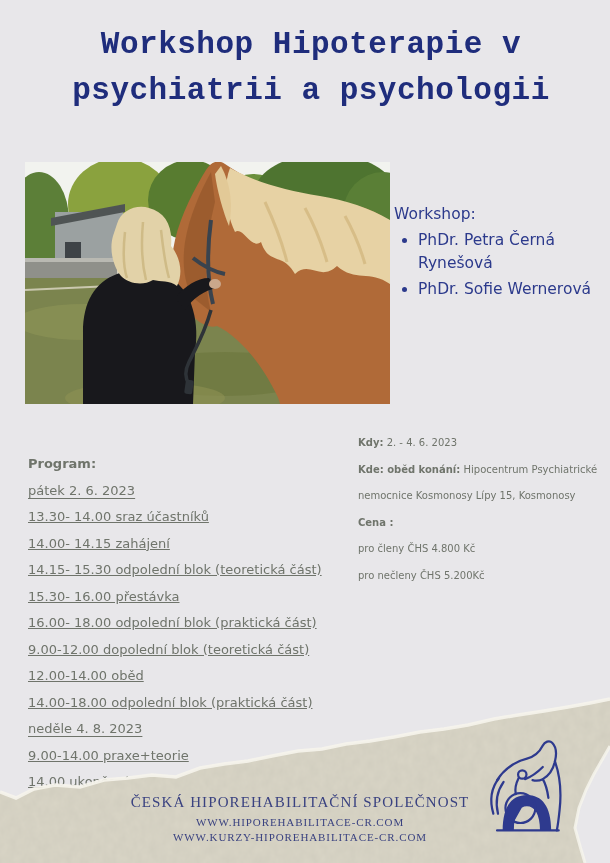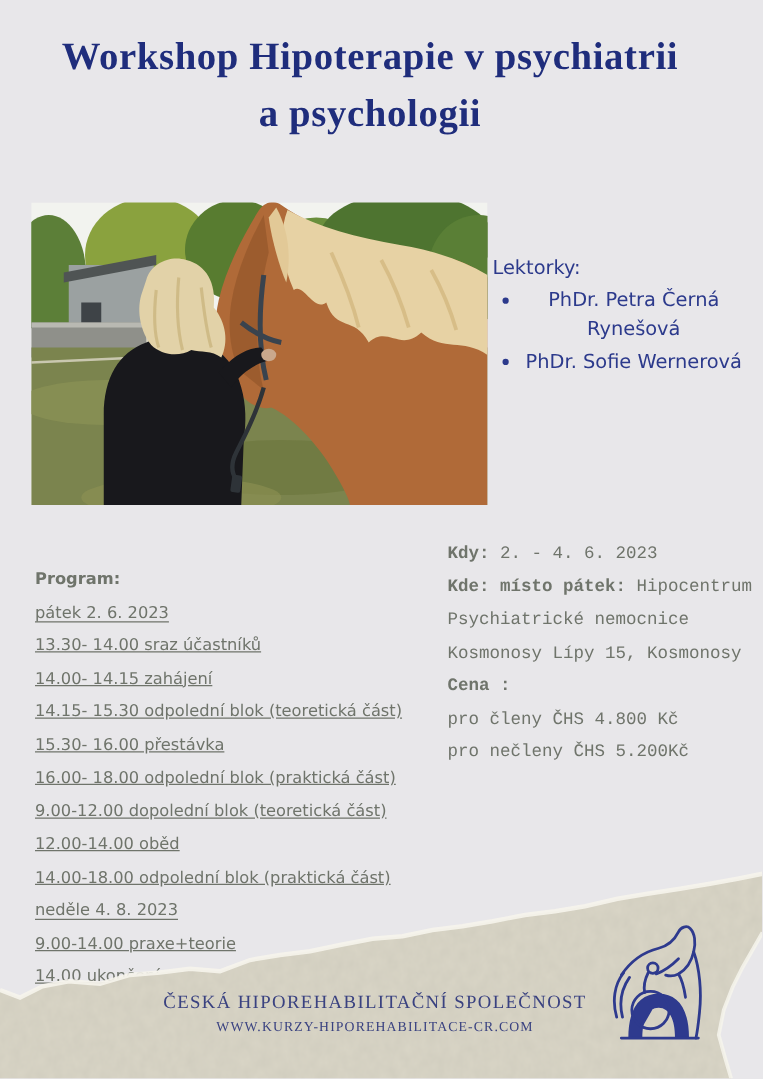--- a/index.html
+++ b/index.html
@@ -3,36 +3,36 @@
 <meta charset="utf-8">
 <style>
   :root{
     --bg:#e8e7ea; --title_navy:#1f2d7c; --lecturer_navy:#2c3a8c;
     --body_gray:#6f746b; --footer_navy:#3a4280; --paper_beige:#d9d5c6; --logo_navy:#2e3a8e;
   }
   *{box-sizing:border-box;}
   body{margin:0;background:var(--bg);}
   .poster{position:relative;width:610px;height:863px;background:var(--bg);overflow:hidden;
           font-family:"DejaVu Sans",sans-serif;}
-  .title{position:absolute;top:22px;left:46px;width:500px;margin:0;text-align:center;
-         font-family:Liberation Serif, serif;font-weight:bold;font-size:31px;line-height:46px;
+  .title{position:absolute;top:22px;left:61px;width:500px;margin:0;text-align:center;
+         font-family:Liberation Mono, monospace;font-weight:bold;font-size:31px;line-height:46px;
          color:var(--title_navy);letter-spacing:.5px;}
   .photo{position:absolute;left:25px;top:162px;width:365px;height:242px;}
   .photo svg{display:block;width:100%;height:100%;}
   .lecturers{position:absolute;left:394px;top:203px;width:202px;color:var(--lecturer_navy);
              font-size:15.5px;line-height:23px;font-weight:500;}
   .lecturers ul{margin:3px 0 0 0;padding-left:24px;}
-  .lecturers li{margin-bottom:3px;text-align:center;}
+  .lecturers li{margin-bottom:3px;}
   .program{position:absolute;left:28px;top:451px;width:340px;color:var(--body_gray);
            font-size:13px;line-height:26.5px;}
   .program .heading{font-weight:bold;}
   .program .line{white-space:nowrap;text-decoration:underline;}
   .program .day{text-decoration:underline;text-underline-offset:3px;}
   .details{position:absolute;left:358px;top:430px;width:252px;color:var(--body_gray);
-           font-size:14px;line-height:26.5px;font-family:Liberation Mono, monospace;}
+           font-size:10px;line-height:26.5px;}
   .details p{margin:0;}
   .details .b{font-weight:bold;}
   .paper{position:absolute;left:0;top:688px;width:548px;height:175px;}
   .paper > svg.tear{position:absolute;inset:0;width:610px;height:175px;}
   .footer-text{position:absolute;left:90px;top:106px;width:420px;text-align:center;
                color:var(--footer_navy);font-family:"Liberation Serif",serif;}
   .footer-text .org{font-size:15px;letter-spacing:1.1px;}
   .footer-text .url{font-size:11px;letter-spacing:.9px;margin-top:5px;}
   .footer-text .url + .url{margin-top:3px;}
   .logo{position:absolute;left:484px;top:50px;width:84px;height:100px;}
@@ -91,21 +91,21 @@
       <path d="M 92,62 C 96,48 112,42 124,46 C 140,50 148,64 146,84 C 156,96 158,112 152,124
                C 144,118 136,120 128,118 C 118,124 104,122 96,114 C 88,104 84,88 88,74 Z" fill="#e2d2a8"></path>
       <path d="M 100,70 C 98,88 98,104 102,116 M 118,60 C 116,82 117,102 121,118 M 136,68 C 138,86 140,102 144,116" stroke="#cbb57e" stroke-width="2.5" fill="none" opacity="0.8"></path>
 
       <path d="M 186,148 C 180,170 170,188 164,200 C 160,208 160,216 164,222" stroke="#2e3338" stroke-width="3.5" fill="none"></path>
       <rect x="160" y="218" width="8" height="14" rx="2" fill="#2e3338" transform="rotate(8 164 225)"></rect>
     </svg>
   </div>
 
   <div class="lecturers">
-    <div>Lektorky:</div>
+    <div>Workshop:</div>
     <ul>
       <li>PhDr. Petra Černá Rynešová</li>
       <li>PhDr. Sofie Wernerová</li>
     </ul>
   </div>
 
   <div class="program">
     <div class="heading">Program:</div>
     <div class="line day">pátek 2. 6. 2023</div>
     <div class="line">13.30- 14.00 sraz účastníků</div>
@@ -116,21 +116,21 @@
     <div class="line">9.00-12.00 dopolední blok (teoretická část)</div>
     <div class="line">12.00-14.00 oběd</div>
     <div class="line">14.00-18.00 odpolední blok (praktická část)</div>
     <div class="line day">neděle 4. 8. 2023</div>
     <div class="line">9.00-14.00 praxe+teorie</div>
     <div class="line">14.00 ukončení</div>
   </div>
 
   <div class="details">
     <p><span class="b">Kdy:</span> <span>2. - 4. 6. 2023</span></p>
-    <p><span class="b">Kde: místo pátek:</span> <span>Hipocentrum Psychiatrické nemocnice Kosmonosy Lípy 15, Kosmonosy</span></p>
+    <p><span class="b">Kde: oběd konání:</span> <span>Hipocentrum Psychiatrické nemocnice Kosmonosy Lípy 15, Kosmonosy</span></p>
     <p><span class="b">Cena :</span></p>
     <p>pro členy ČHS 4.800 Kč</p>
     <p>pro nečleny ČHS 5.200Kč</p>
   </div>
 
   <div class="paper">
     <svg class="tear" viewBox="0 0 610 175" preserveAspectRatio="none">
       <defs>
         <clipPath id="tearClip">
           <polygon points="0,104 16,110 34,101 55,97 80,99 104,92 128,90 152,87 176,89 200,80 224,76 248,73
@@ -147,20 +147,21 @@
         <rect width="610" height="175" filter="url(#paperNoise)"></rect>
       </g>
       <polyline points="0,104 16,110 34,101 55,97 80,99 104,92 128,90 152,87 176,89 200,80 224,76 248,73
                         272,68 298,63 322,61 346,56 370,53 394,49 420,44 444,41 468,37 494,31 518,27 544,23
                         568,19 590,15 610,11" fill="none" stroke="#f6f4ec" stroke-width="3.5" opacity="0.9"></polyline>
       <polyline points="610,58 602,72 594,86 586,102 579,120 575,140 580,158 585,175" fill="none" stroke="#f6f4ec" stroke-width="3" opacity="0.85"></polyline>
     </svg>
 
     <div class="footer-text">
       <div class="org">ČESKÁ HIPOREHABILITAČNÍ SPOLEČNOST</div>
+      <div class="url">WWW.HIPOREHABILITACE-CR.COM</div>
       <div class="url">WWW.KURZY-HIPOREHABILITACE-CR.COM</div>
     </div>
 
     <svg class="logo" viewBox="0 0 90 105">
       <path d="M 20,98 C 20,72 30,60 46,60 C 62,60 72,72 72,98 L 60,98 C 60,80 54,72 46,72 C 38,72 32,80 32,98 Z" fill="#2e3a8e"></path>
       <g stroke="#2e3a8e" stroke-width="2.4" fill="none" stroke-linecap="round">
         <path d="M 16,42 C 8,52 6,66 10,80"></path>
         <path d="M 21,46 C 14,56 12,68 15,80"></path>
         <path d="M 14,44 C 22,32 34,24 46,21 C 54,19 60,13 63,7 C 65,3 70,1 73,4 C 77,8 78,16 76,24
                  C 74,33 70,39 63,43 C 59,45 55,45 52,44"></path>

